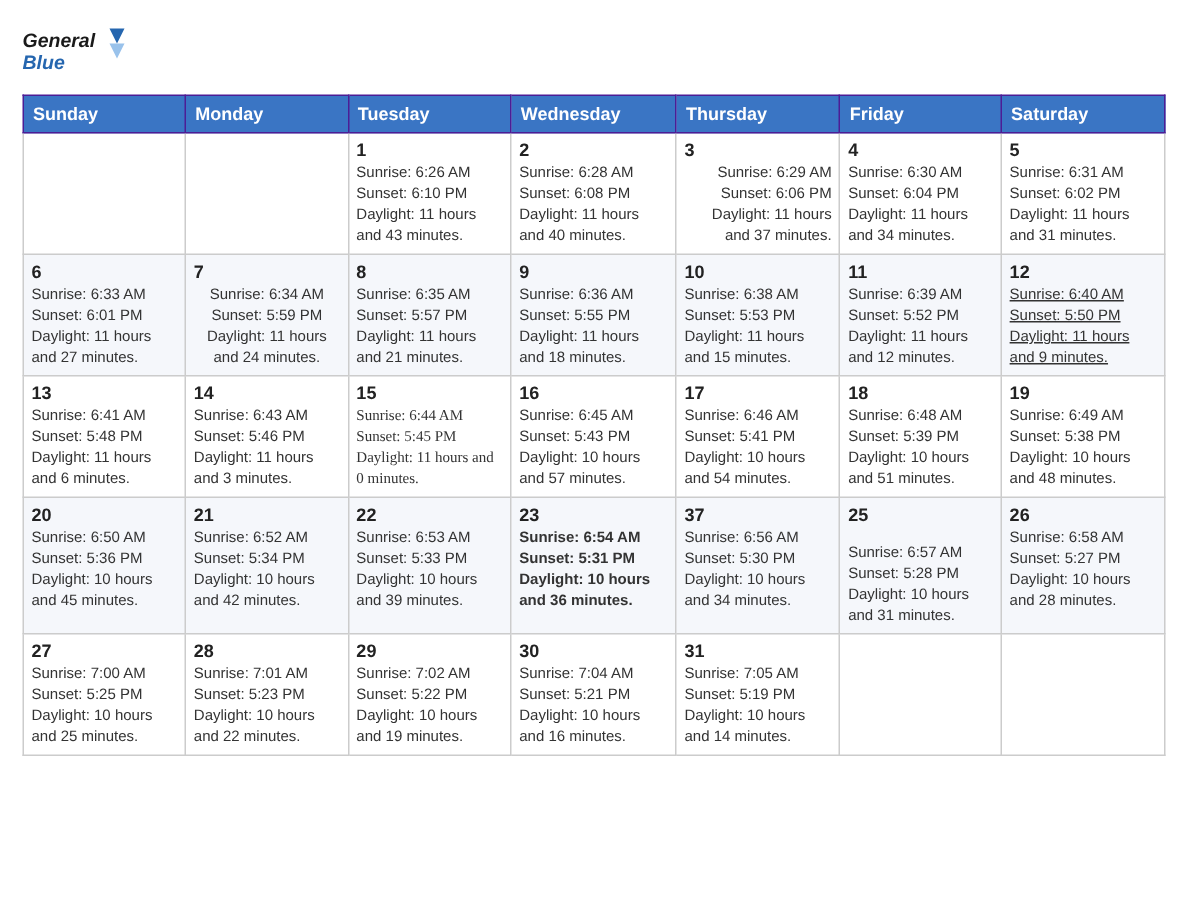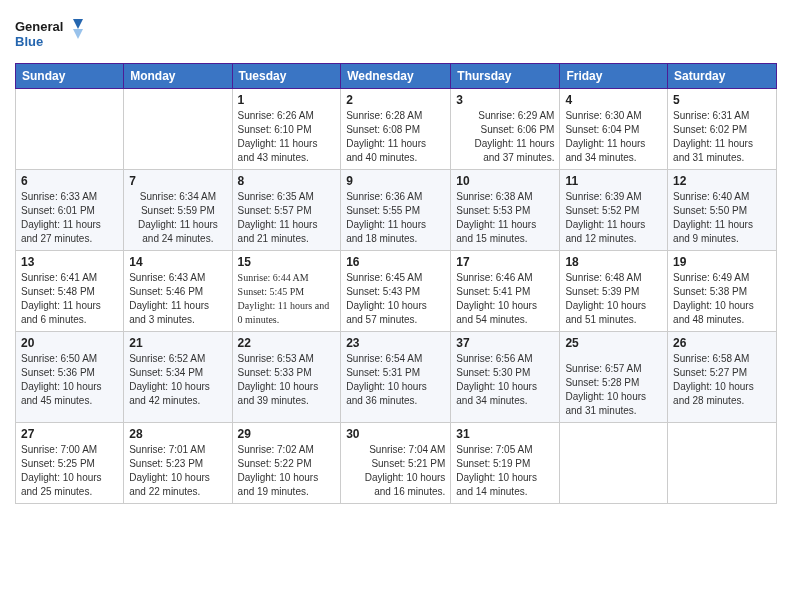--- a/index.html
+++ b/index.html
@@ -14,20 +14,21 @@
       width: 792px;
       min-height: 612px;
       background: #fff;
       padding: 10px 15px 15px 15px;
     }
     .header {
       display: flex;
       justify-content: space-between;
       align-items: center;
       margin-bottom: 8px;
+      font-style: italic;
     }
     .logo {
       display: flex;
       align-items: center;
       gap: 4px;
       margin-top: 5px;
     }
     .title-block {
       text-align: right;
     }
@@ -179,21 +180,21 @@
 Daylight: 11 hours and 15 minutes.</div>
           </td>
           <td>
             <span class="day-num">11</span>
             <div class="day-info" style="white-space: pre-line;">Sunrise: 6:39 AM
 Sunset: 5:52 PM
 Daylight: 11 hours and 12 minutes.</div>
           </td>
           <td>
             <span class="day-num">12</span>
-            <div class="day-info" style="white-space: pre-line;">Sunrise: 6:40 AM
+            <div class="day-info" style="white-space: pre-line; text-decoration: underline;">Sunrise: 6:40 AM
 Sunset: 5:50 PM
 Daylight: 11 hours and 9 minutes.</div>
           </td>
         </tr>
         <tr>
           <td>
             <span class="day-num">13</span>
             <div class="day-info" style="white-space: pre-line;">Sunrise: 6:41 AM
 Sunset: 5:48 PM
 Daylight: 11 hours and 6 minutes.</div>
@@ -249,21 +250,21 @@
 Daylight: 10 hours and 42 minutes.</div>
           </td>
           <td>
             <span class="day-num">22</span>
             <div class="day-info" style="white-space: pre-line;">Sunrise: 6:53 AM
 Sunset: 5:33 PM
 Daylight: 10 hours and 39 minutes.</div>
           </td>
           <td>
             <span class="day-num">23</span>
-            <div class="day-info" style="white-space: pre-line;">Sunrise: 6:54 AM
+            <div class="day-info" style="white-space: pre-line; font-weight: bold;">Sunrise: 6:54 AM
 Sunset: 5:31 PM
 Daylight: 10 hours and 36 minutes.</div>
           </td>
           <td>
             <span class="day-num">37</span>
             <div class="day-info" style="white-space: pre-line;">Sunrise: 6:56 AM
 Sunset: 5:30 PM
 Daylight: 10 hours and 34 minutes.</div>
           </td>
           <td>
@@ -293,21 +294,21 @@
 Daylight: 10 hours and 22 minutes.</div>
           </td>
           <td>
             <span class="day-num">29</span>
             <div class="day-info" style="white-space: pre-line;">Sunrise: 7:02 AM
 Sunset: 5:22 PM
 Daylight: 10 hours and 19 minutes.</div>
           </td>
           <td>
             <span class="day-num">30</span>
-            <div class="day-info" style="white-space: pre-line; text-align: right;">Sunrise: 7:04 AM
+            <div class="day-info" style="white-space: pre-line;">Sunrise: 7:04 AM
 Sunset: 5:21 PM
 Daylight: 10 hours and 16 minutes.</div>
           </td>
           <td>
             <span class="day-num">31</span>
             <div class="day-info" style="white-space: pre-line;">Sunrise: 7:05 AM
 Sunset: 5:19 PM
 Daylight: 10 hours and 14 minutes.</div>
           </td>
           <td class="empty-cell"></td>

